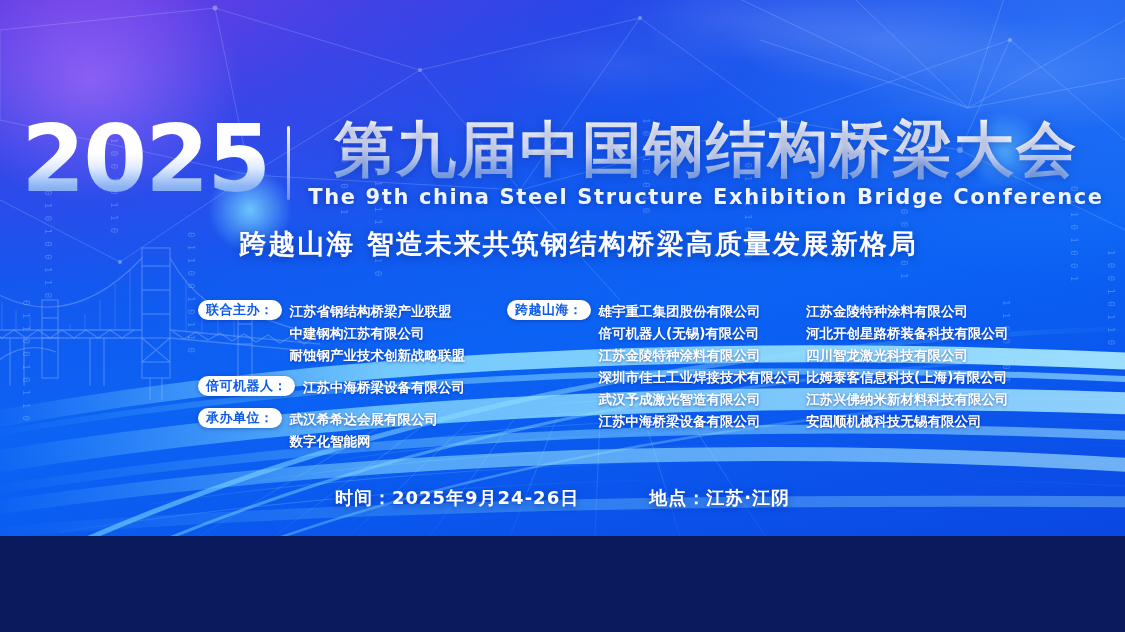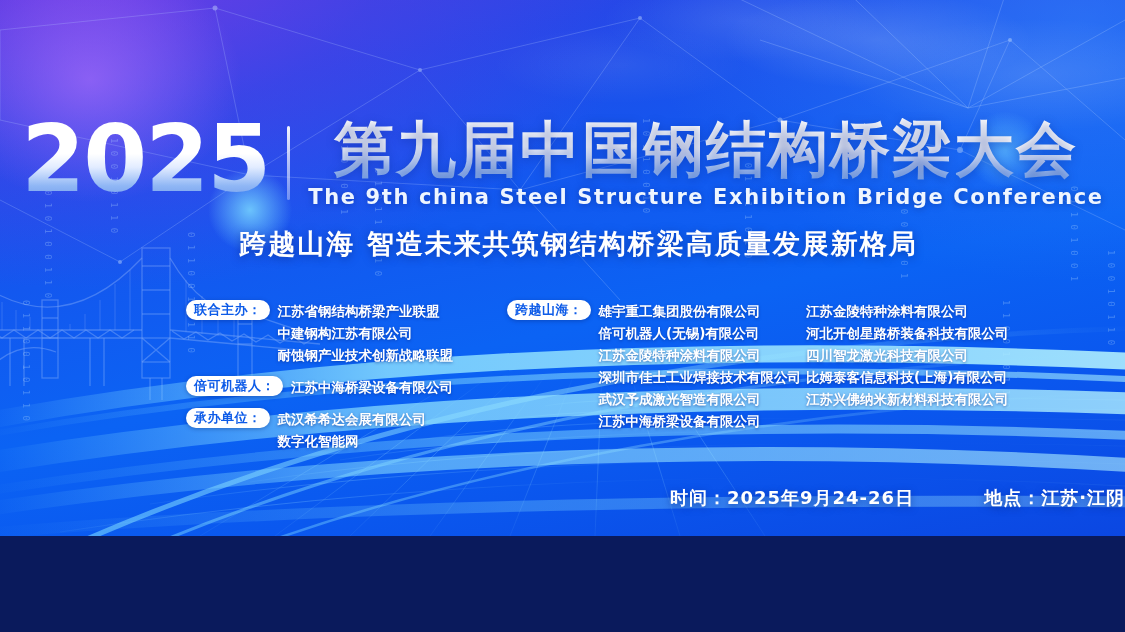--- a/index.html
+++ b/index.html
@@ -81,21 +81,21 @@
   }
   #slogan{
     margin-top:17px;color:#ffffff;font-size:27px;font-weight:bold;letter-spacing:2px;
     text-shadow:0 2px 8px rgba(8,35,130,.55);
     padding-left:32px;
   }
 
   
   #credits{position:absolute;left:0;top:300px;width:1125px;}
   .col{position:absolute;}
-  #col-left{left:186px;width:330px;}
+  #col-left{left:198px;width:330px;}
   #col-mid{left:507px;width:300px;}
   #col-right{left:806px;width:230px;}
 
   .cred-row{display:flex;align-items:flex-start;margin-bottom:2px;}
   .pill{
     flex:0 0 auto;background:#ffffff;border-radius:11px;
     padding:2px 8px 3px;margin-right:8px;
     color:#0d5be8;font-size:13px;font-weight:bold;letter-spacing:.5px;
     line-height:15px;white-space:nowrap;
     box-shadow:0 1px 4px rgba(5,25,100,.35);
@@ -107,21 +107,21 @@
   }
   .plain-line{
     color:#ffffff;font-size:13.5px;font-weight:bold;line-height:22px;
     white-space:nowrap;text-shadow:0 1px 3px rgba(8,35,130,.55);
   }
   .spacer{height:8px;}
 
   
   #footer{
     position:absolute;left:0;top:486px;width:1125px;
-    display:flex;justify-content:flex-end;align-items:baseline;gap:70px;
+    display:flex;justify-content:center;align-items:baseline;gap:70px;
   }
   .foot-item{
     color:#ffffff;font-size:18px;font-weight:bold;letter-spacing:1px;
     text-shadow:0 2px 7px rgba(8,35,130,.6);white-space:nowrap;
   }
 </style>
 </head>
 <body>
 
 <div id="poster">
@@ -365,20 +365,21 @@
         </div>
       </div>
     </div>
 
     <div class="col" id="col-right">
       <div class="plain-line">江苏金陵特种涂料有限公司</div>
       <div class="plain-line">河北开创星路桥装备科技有限公司</div>
       <div class="plain-line">四川智龙激光科技有限公司</div>
       <div class="plain-line">比姆泰客信息科技(上海)有限公司</div>
       <div class="plain-line">江苏兴佛纳米新材料科技有限公司</div>
+      <div class="plain-line">安固顺机械科技无锡有限公司</div>
     </div>
 
   </div>
 
   <div id="footer">
     <div class="foot-item">时间：2025年9月24-26日</div>
     <div class="foot-item">地点：江苏·江阴</div>
   </div>
 
 </div>

